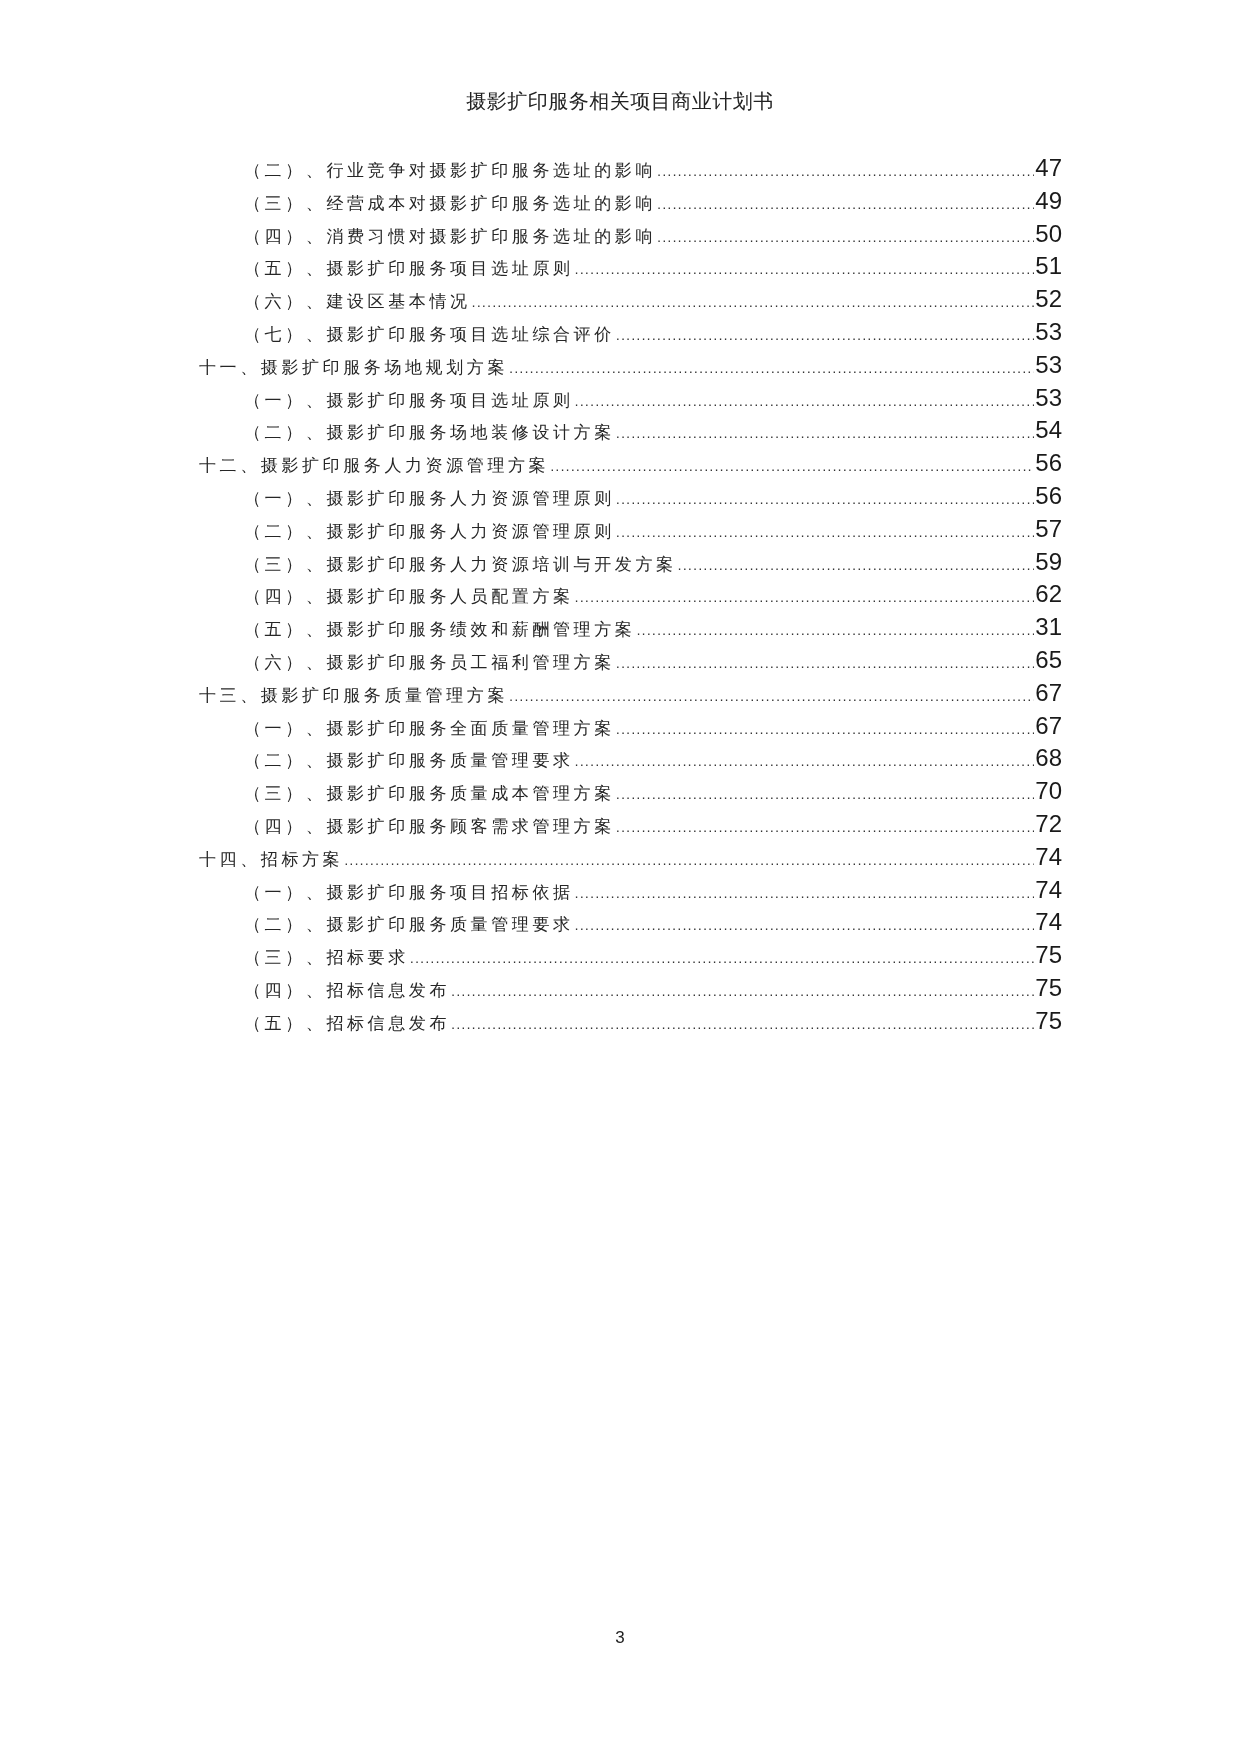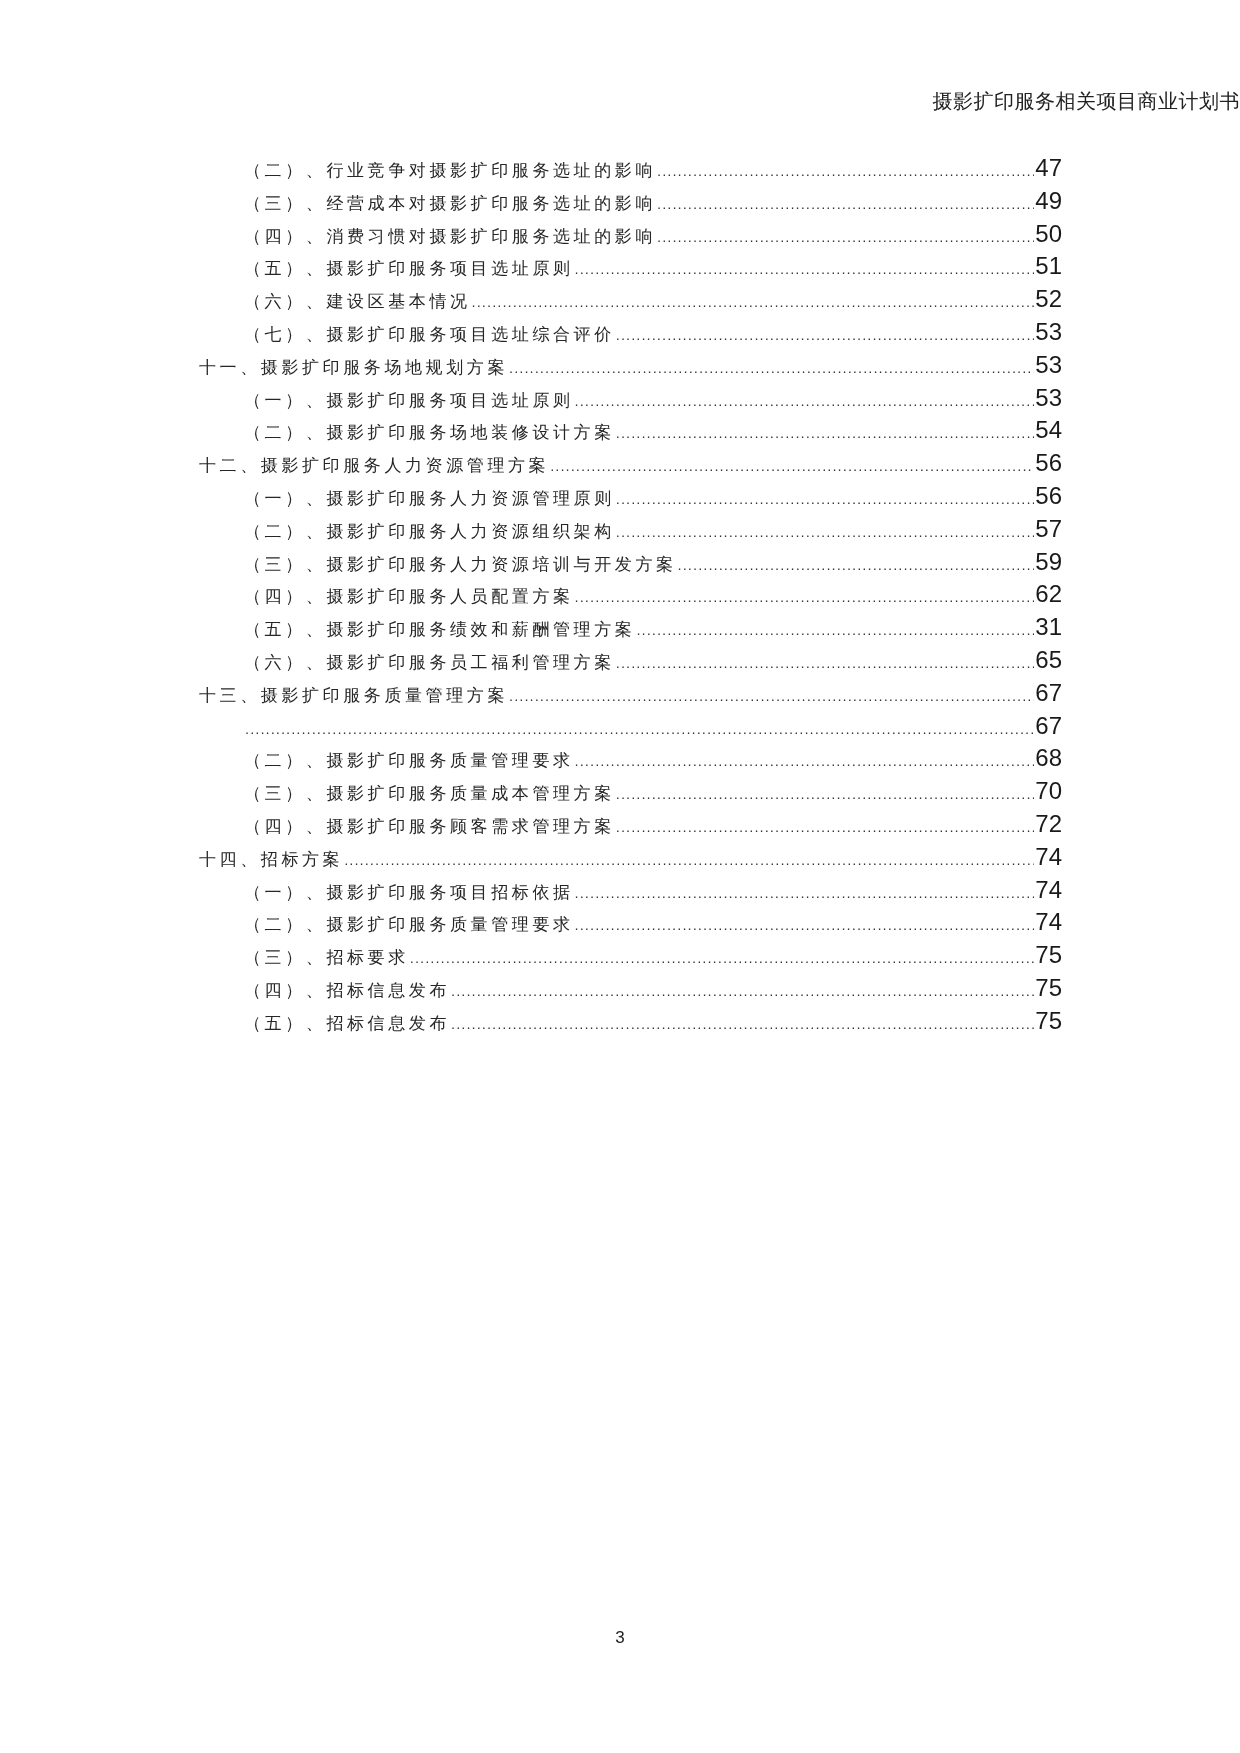--- a/index.html
+++ b/index.html
@@ -3,21 +3,21 @@
 <meta charset="utf-8">
 <style>
   html, body { margin: 0; padding: 0; background: #ffffff; }
   body {
     width: 1240px; height: 1753px; position: relative; overflow: hidden;
     font-family: "DejaVu Sans", "Liberation Sans", sans-serif;
     color: #1a1a1a;
   }
   .header-title {
     position: absolute; top: 88px; left: 0; width: 1240px;
-    text-align: right; font-size: 20px; letter-spacing: 0.5px;
+    text-align: center; font-size: 20px; letter-spacing: 0.5px;
     font-family: "DejaVu Serif", "Liberation Serif", serif;
     color: #222;
   }
   .toc {
     position: absolute; top: 152px; left: 199px; width: 863px;
   }
   .toc-row {
     display: flex; align-items: baseline;
     height: 32.8px; line-height: 32.8px;
     font-size: 17px;
@@ -101,21 +101,21 @@
       <span class="toc-label">十二、摄影扩印服务人力资源管理方案</span>
       <span class="toc-leader"></span>
       <span class="toc-page">56</span>
     </div>
     <div class="toc-row level-2">
       <span class="toc-label">（一）、摄影扩印服务人力资源管理原则</span>
       <span class="toc-leader"></span>
       <span class="toc-page">56</span>
     </div>
     <div class="toc-row level-2">
-      <span class="toc-label">（二）、摄影扩印服务人力资源组织架构</span>
+      <span class="toc-label">（二）、摄影扩印服务人力资源管理原则</span>
       <span class="toc-leader"></span>
       <span class="toc-page">57</span>
     </div>
     <div class="toc-row level-2">
       <span class="toc-label">（三）、摄影扩印服务人力资源培训与开发方案</span>
       <span class="toc-leader"></span>
       <span class="toc-page">59</span>
     </div>
     <div class="toc-row level-2">
       <span class="toc-label">（四）、摄影扩印服务人员配置方案</span>
@@ -131,20 +131,21 @@
       <span class="toc-label">（六）、摄影扩印服务员工福利管理方案</span>
       <span class="toc-leader"></span>
       <span class="toc-page">65</span>
     </div>
     <div class="toc-row level-1">
       <span class="toc-label">十三、摄影扩印服务质量管理方案</span>
       <span class="toc-leader"></span>
       <span class="toc-page">67</span>
     </div>
     <div class="toc-row level-2">
+      <span class="toc-label">（一）、摄影扩印服务全面质量管理方案</span>
       <span class="toc-leader"></span>
       <span class="toc-page">67</span>
     </div>
     <div class="toc-row level-2">
       <span class="toc-label">（二）、摄影扩印服务质量管理要求</span>
       <span class="toc-leader"></span>
       <span class="toc-page">68</span>
     </div>
     <div class="toc-row level-2">
       <span class="toc-label">（三）、摄影扩印服务质量成本管理方案</span>

